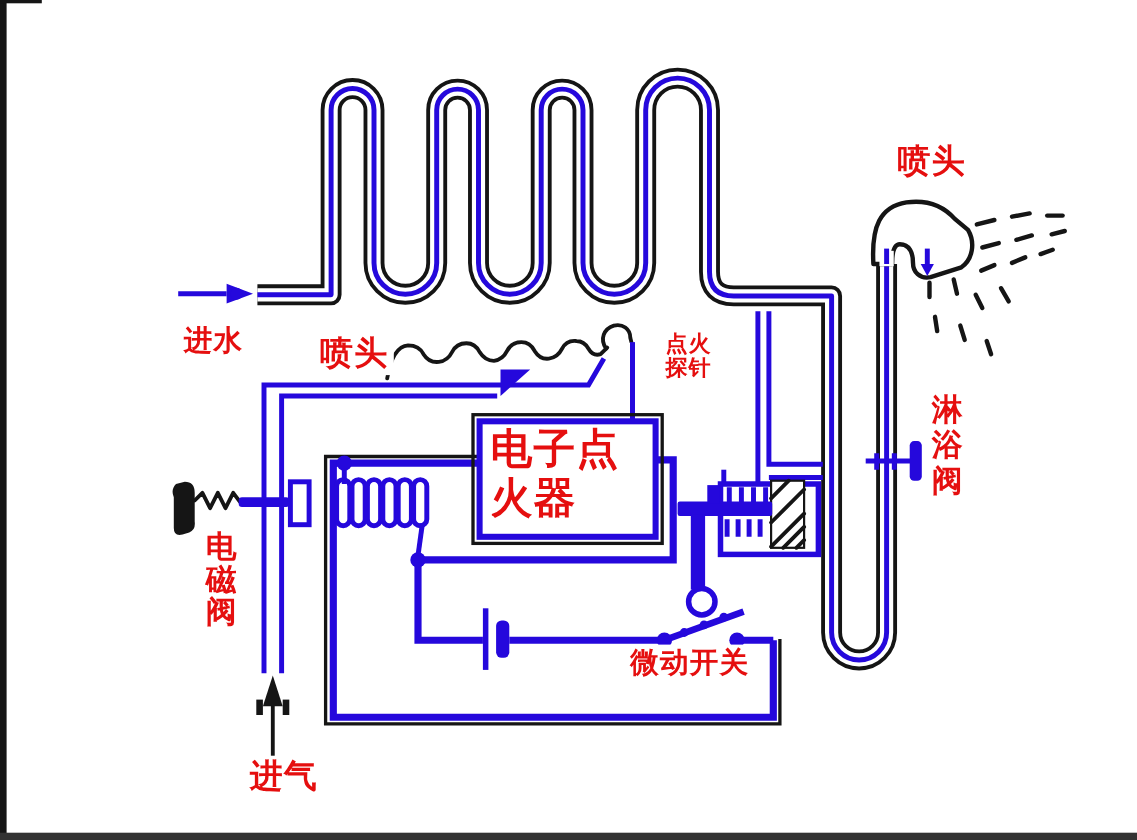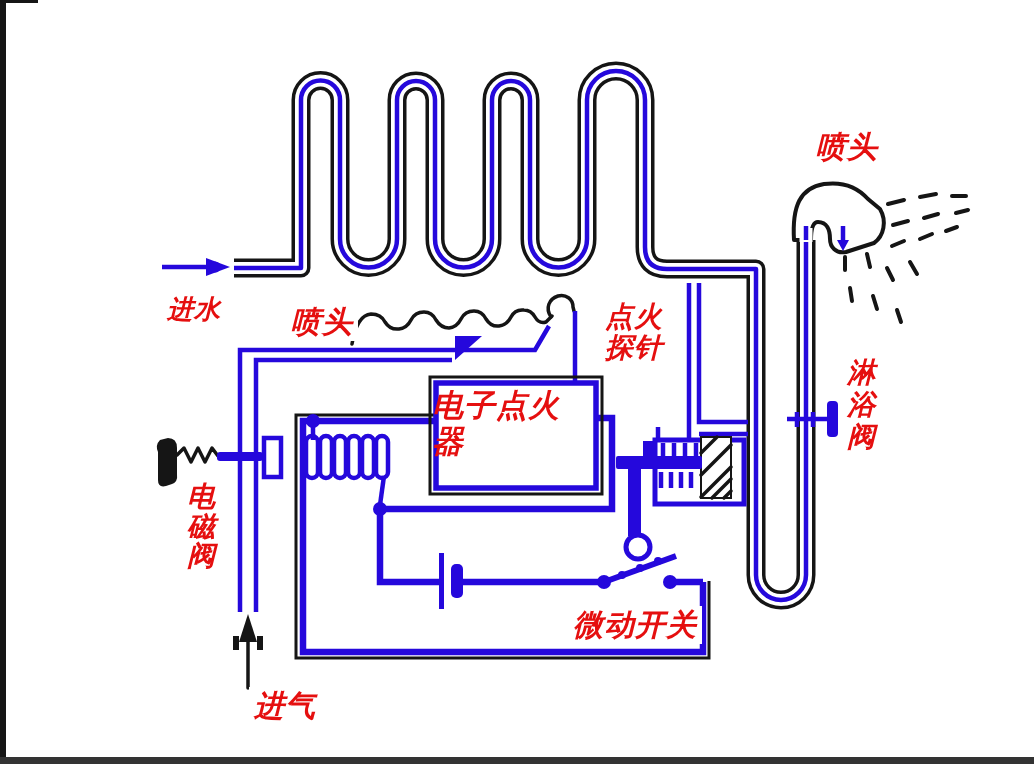--- a/index.html
+++ b/index.html
@@ -22,21 +22,21 @@
   .wire{fill:none;stroke:var(--line-blue);stroke-width:6.5;stroke-linecap:butt;stroke-linejoin:miter;}
   .blk{fill:none;stroke:var(--outline-black);stroke-width:3.5;stroke-linecap:round;stroke-linejoin:round;}
   .blk-off{fill:none;stroke:var(--outline-black);stroke-width:3;stroke-linejoin:miter;}
   .fblue{fill:var(--line-blue);stroke:none;}
   .fblk{fill:var(--outline-black);stroke:none;}
   .box-blue{fill:#ffffff;stroke:var(--line-blue);stroke-width:5.5;}
   .spray{fill:none;stroke:var(--outline-black);stroke-width:4;stroke-linecap:round;}
   .lbl{
     position:absolute;color:var(--label-red);background:#ffffff;
     font-weight:bold;white-space:pre-line;line-height:1.12;
-    padding:2px 5px;letter-spacing:1px;z-index:5;font-style:italic;
+    padding:2px 5px;letter-spacing:1px;z-index:5;
   }
 </style>
 </head>
 <body>
 
 <div id="stage">
 
   <svg id="diagram" width="1034" height="764" viewBox="0 0 1034 764">
 
     <defs>
@@ -178,25 +178,25 @@
     <g>
       <path class="blk" d="M 248,688 V 630" stroke-width="3.5"></path>
       <polygon class="fblk" points="248,614 239,642 257,642"></polygon>
       <rect class="fblk" x="233" y="636" width="6" height="14"></rect>
       <rect class="fblk" x="257" y="636" width="6" height="14"></rect>
     </g>
   </svg>
 
   <div class="lbl" style="left:162px;top:293px;font-size:26px;">进水</div>
   <div class="lbl" style="left:286px;top:303px;font-size:30px;">喷头</div>
-  <div class="lbl" style="left:600px;top:300px;font-size:28px;line-height:1.1;text-align:center;">点火
+  <div class="lbl" style="left:600px;top:300px;font-size:20px;line-height:1.1;text-align:center;">点火
 探针</div>
-  <div class="lbl" style="left:432px;top:388px;font-size:31px;width:132px;line-height:1.15;background:transparent;padding:0;">电子点火器</div>
+  <div class="lbl" style="left:446px;top:388px;font-size:38px;width:132px;line-height:1.15;background:transparent;padding:0;">电子点火器</div>
   <div class="lbl" style="left:842px;top:355px;font-size:28px;line-height:1.15;">淋
 浴
 阀</div>
   <div class="lbl" style="left:811px;top:128px;font-size:30px;">喷头</div>
   <div class="lbl" style="left:182px;top:480px;font-size:28px;line-height:1.06;">电
 磁
 阀</div>
-  <div class="lbl" style="left:568px;top:606px;font-size:30px;">微动开关</div>
-  <div class="lbl" style="left:222px;top:687px;font-size:30px;margin-left:27px;">进气</div>
+  <div class="lbl" style="left:568px;top:586px;font-size:26px;">微动开关</div>
+  <div class="lbl" style="left:222px;top:687px;font-size:30px;">进气</div>
 </div>
 
 </body></html>

